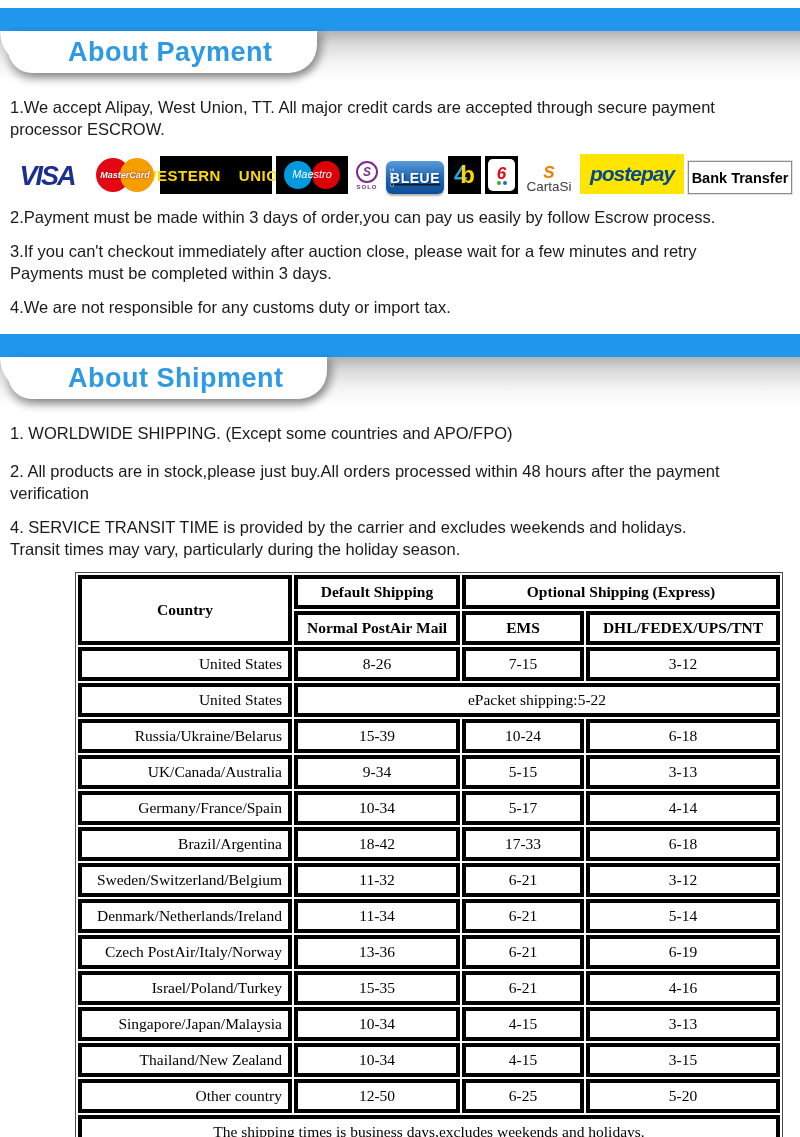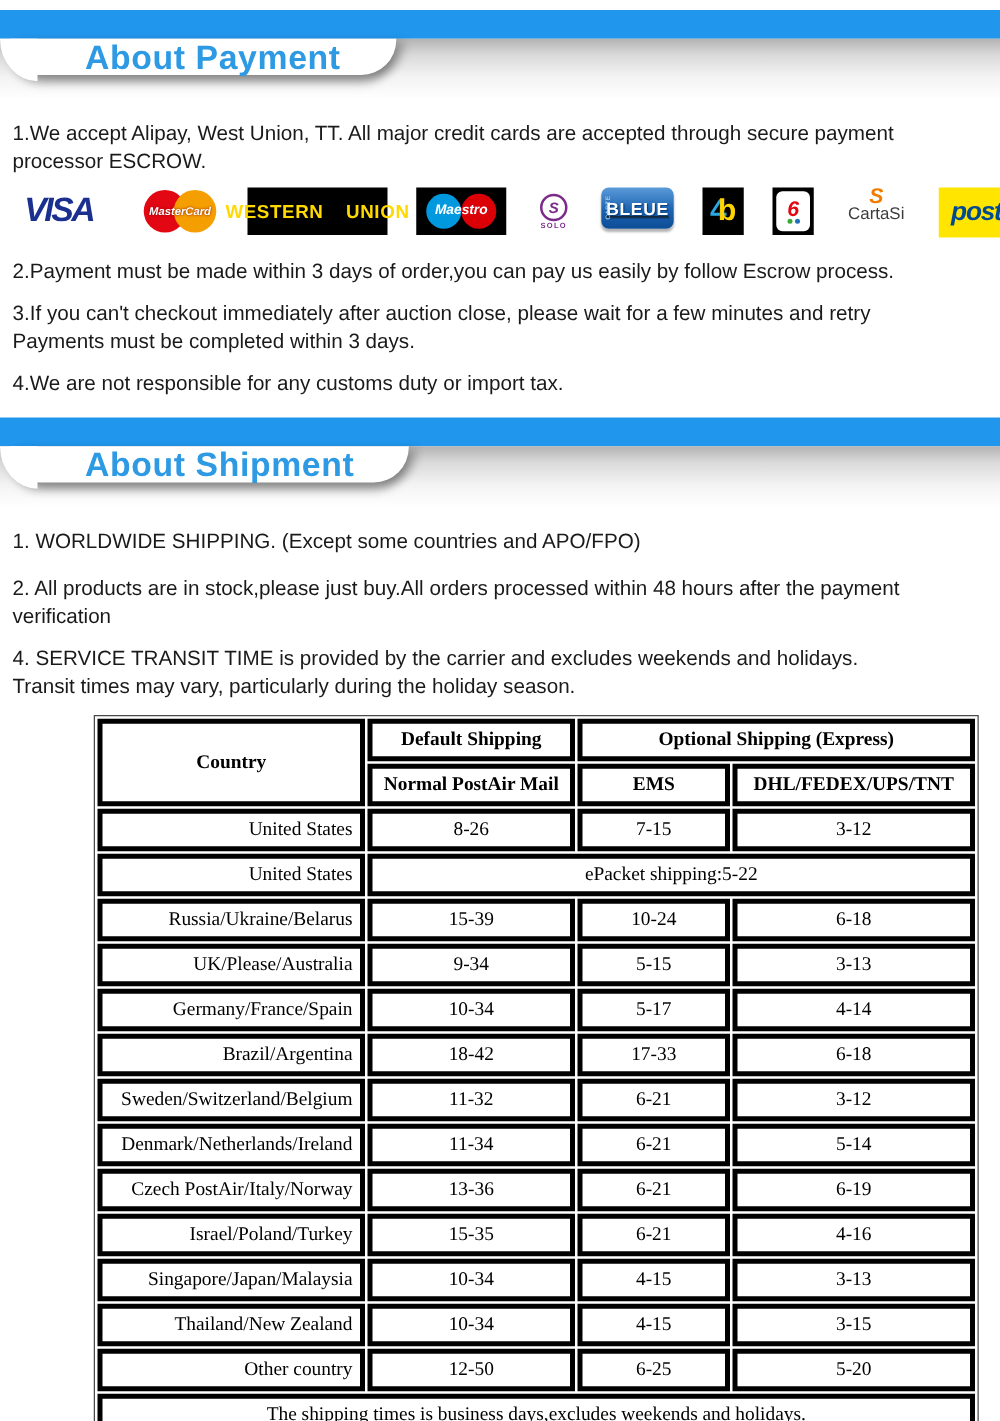--- a/index.html
+++ b/index.html
@@ -13,23 +13,23 @@
   
   .section-header { position:relative; }
   .blue-bar { height:23px; background:var(--accent,#2196ed); }
   .bar-top-gap { height:8px; background:#fff; }
   .gap-above { height:16px; background:#fff; }
   .tab-band {
     position:relative; height:49px;
     background:linear-gradient(to bottom,#b3b3b3 0%,#d9d9d9 26%,#f3f3f3 62%,#ffffff 100%);
   }
   .tab {
-    position:absolute; left:8px; top:0; height:29px;
+    position:absolute; left:8px; top:0; height:42px;
     padding:0 44px 0 60px; background:#fff;
-    display:flex; align-items:flex-start;
+    display:flex; align-items:center;
     border-radius:0 0 28px 24px;
     box-shadow:0 6px 8px rgba(0,0,0,.35), 7px 2px 7px rgba(0,0,0,.18);
   }
   .tab::before {
     content:""; position:absolute; left:-8px; top:0; width:30px; height:34px;
     background:#fff; border-bottom-left-radius:30px 34px;
   }
   .tab-title {
     position:relative; color:var(--title-blue,#2d9ae3);
     font-size:27px; font-weight:bold; letter-spacing:0.5px;
@@ -37,41 +37,41 @@
 
   
   .para {
     margin:12px 8px 0 10px; font-size:16.5px; line-height:22px;
     white-space:pre-line; color:#1a1a1a;
   }
   .para.first { margin-top:16px; }
   .para.gap { margin-top:16px; }
 
   
-  .pay-row { display:flex; align-items:flex-start; gap:23px; margin:10px 4px 4px 4px; height:44px; }
+  .pay-row { display:flex; align-items:flex-end; gap:4px; margin:10px 4px 4px 4px; height:44px; }
   .pico { flex:0 0 auto; display:flex; align-items:center; justify-content:center; }
 
   .icon-visa { width:86px; height:36px; background:#fff; }
   .visa-text { color:#1a2f8f; font-style:italic; font-weight:bold; font-size:27px; letter-spacing:-2px; }
 
   .icon-mc { position:relative; width:62px; height:38px; }
   .mc-c1 { position:absolute; left:2px; top:2px; width:34px; height:34px; border-radius:50%; background:#e30613; }
   .mc-c2 { position:absolute; right:2px; top:2px; width:34px; height:34px; border-radius:50%; background:#f59e00; }
   .mc-label { position:absolute; left:0; right:0; top:14px; text-align:center;
     color:#fff; font-size:9px; font-style:italic; font-weight:bold; text-shadow:0 0 2px #7a0000; }
 
   .icon-wu { width:112px; height:38px; background:#000; flex-direction:row; }
   .wu-l1,.wu-l2 { color:#ffd900; font-weight:bold; font-size:15px; line-height:15px; letter-spacing:0.5px; }
   .wu-l2 { margin-left:18px; }
 
   .icon-maestro { position:relative; width:72px; height:38px; background:#000; }
   .ma-c1 { position:absolute; left:8px; top:5px; width:28px; height:28px; border-radius:50%; background:#0099df; }
   .ma-c2 { position:absolute; right:8px; top:5px; width:28px; height:28px; border-radius:50%; background:#ed0006; opacity:.92; }
   .ma-label { position:absolute; left:0; right:0; top:12px; text-align:center;
-    color:#fff; font-size:11px; font-style:italic; font-weight:bold; }
+    color:#fff; font-size:11px; font-style:italic; font-weight:normal; }
 
   .icon-solo { width:30px; height:38px; background:#fff; flex-direction:column; gap:1px; }
   .solo-s { width:18px; height:18px; border:2px solid #7d2b8b; border-radius:50%;
     color:#7d2b8b; font-weight:bold; font-style:italic; font-size:12px;
     display:flex; align-items:center; justify-content:center; }
   .solo-label { color:#7d2b8b; font-size:6px; font-weight:bold; letter-spacing:1px; }
 
   .icon-bleue { position:relative; width:58px; height:33px; border-radius:6px;
     background:linear-gradient(#5b9bd9 0%,#1b62b0 55%,#0d4d96 100%); box-shadow:0 2px 2px rgba(0,0,0,.3);text-decoration:underline; }
   .bleue-side { position:absolute; left:-4px; top:13px; transform:rotate(-90deg);
@@ -229,21 +229,21 @@
           <td class="country">United States</td>
           <td class="val" colspan="3">ePacket shipping:5-22</td>
         </tr>
         <tr>
           <td class="country">Russia/Ukraine/Belarus</td>
           <td class="val col-default">15-39</td>
           <td class="val col-ems">10-24</td>
           <td class="val col-express">6-18</td>
         </tr>
         <tr>
-          <td class="country">UK/Please/Australia</td>
+          <td class="country">UK/Canada/Australia</td>
           <td class="val col-default">9-34</td>
           <td class="val col-ems">5-15</td>
           <td class="val col-express">3-13</td>
         </tr>
         <tr>
           <td class="country">Germany/France/Spain</td>
           <td class="val col-default">10-34</td>
           <td class="val col-ems">5-17</td>
           <td class="val col-express">4-14</td>
         </tr>

